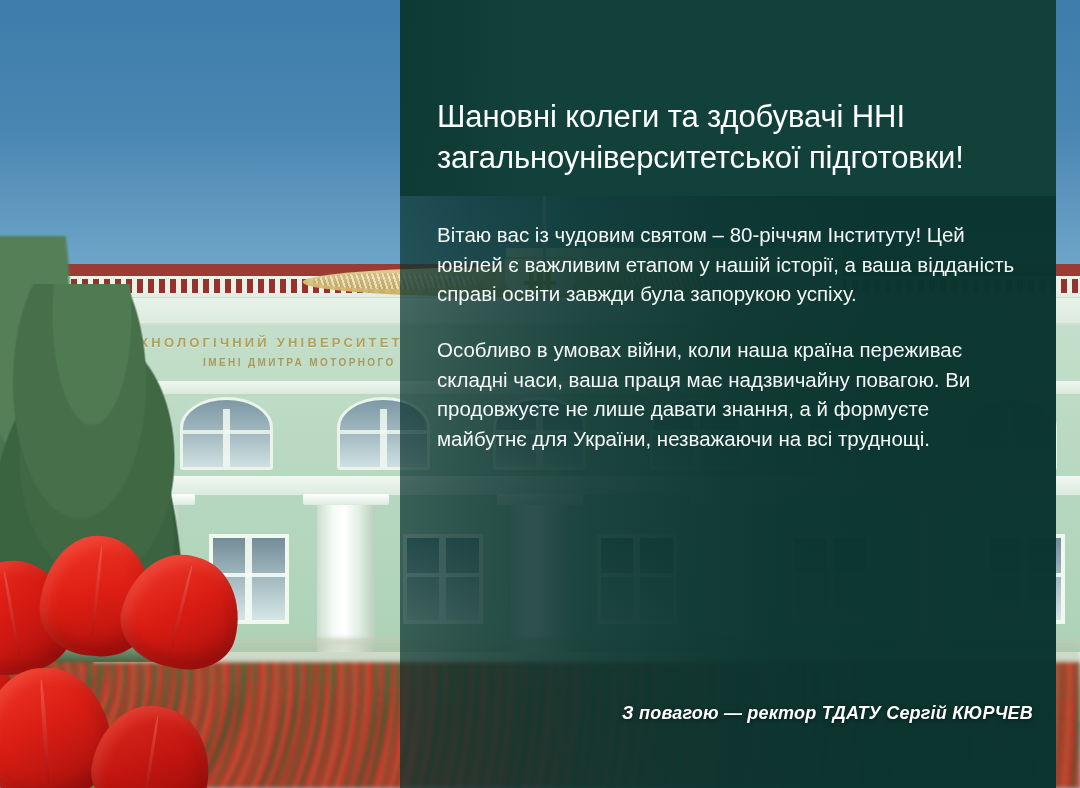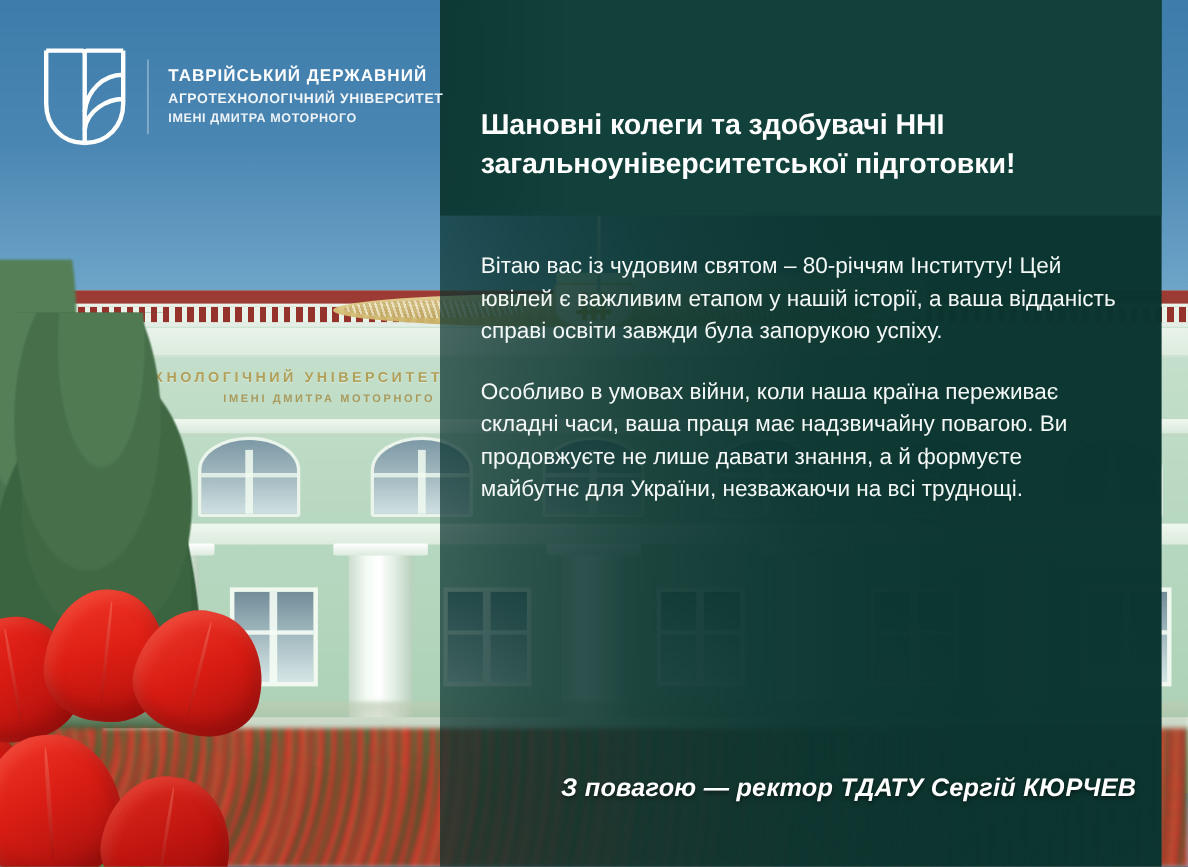--- a/index.html
+++ b/index.html
@@ -302,35 +302,35 @@
   .logo-l3 {
     font-size:11.4px; font-weight:700; letter-spacing:.55px;
     color:#eef3f7; line-height:1.15;
   }
 
   
   .content {
     position:absolute; left:437px; top:96px; width:600px;
   }
   .headline {
-    font-size:26px; font-weight:700; color:#ffffff;
+    font-size:31px; font-weight:400; color:#ffffff;
     line-height:1.33; letter-spacing:-.1px;
     max-width:580px;
   }
-  .body { margin-top:62px; }
+  .body { margin-top:42px; }
   .para {
     font-size:20.5px; color:#f4f8f6; line-height:1.44;
     font-weight:400; margin-bottom:26px; max-width:580px;
   }
   .para:last-child { margin-bottom:0; }
 
   .signature {
     position:absolute; left:437px; top:703px; width:596px;
     text-align:right;
-    font-size:23px; font-weight:700; font-style:italic;
+    font-size:18px; font-weight:700; font-style:italic;
     color:#ffffff; letter-spacing:.2px;
     text-shadow:0 1px 4px rgba(0,0,0,.55);
   }
 </style>
 </head>
 <body>
 
 <div class="poster">
 
   <div class="photo">
@@ -409,36 +409,20 @@
         </div>
       <div class="tulip t5">
           <i class="petal-line"></i>
         </div>
     </div>
   </div>
 
   <div class="green-panel"></div>
   <div class="green-solid-top"></div>
 
-  <div class="logo">
-    <svg class="logo-mark" viewBox="0 0 78 92">
-      <path d="M4 4 L37 4 C37 4 39 4 39 7 L39 88" fill="none" stroke="#ffffff" stroke-width="4"></path>
-      <path d="M4 4 L4 52 C4 72 18 88 39 88" fill="none" stroke="#ffffff" stroke-width="4"></path>
-      <path d="M74 4 L41 4 C41 4 39 4 39 7" fill="none" stroke="#ffffff" stroke-width="4"></path>
-      <path d="M74 4 L74 52 C74 72 60 88 39 88" fill="none" stroke="#ffffff" stroke-width="4"></path>
-      <path d="M74 26 C56 26 41 40 39 60" fill="none" stroke="#ffffff" stroke-width="4"></path>
-      <path d="M74 48 C60 48 41 58 39 76" fill="none" stroke="#ffffff" stroke-width="4"></path>
-    </svg>
-    <div class="logo-divider"></div>
-    <div class="logo-text">
-      <div class="logo-l1">ТАВРІЙСЬКИЙ ДЕРЖАВНИЙ</div>
-      <div class="logo-l2">АГРОТЕХНОЛОГІЧНИЙ УНІВЕРСИТЕТ</div>
-      <div class="logo-l3">ІМЕНІ ДМИТРА МОТОРНОГО</div>
-    </div>
-  </div>
 
   <div class="content">
     <div class="headline">Шановні колеги та здобувачі ННІ загальноуніверситетської підготовки!</div>
     <div class="body">
       <p class="para">Вітаю вас із чудовим святом – 80-річчям Інституту! Цей ювілей є важливим етапом у нашій історії, а ваша відданість справі освіти завжди була запорукою успіху.</p>
       <p class="para">Особливо в умовах війни, коли наша країна переживає складні часи, ваша праця має надзвичайну повагою. Ви продовжуєте не лише давати знання, а й формуєте майбутнє для України, незважаючи на всі труднощі.</p>
     </div>
   </div>
 
   <div class="signature">З повагою — ректор ТДАТУ Сергій КЮРЧЕВ</div>

